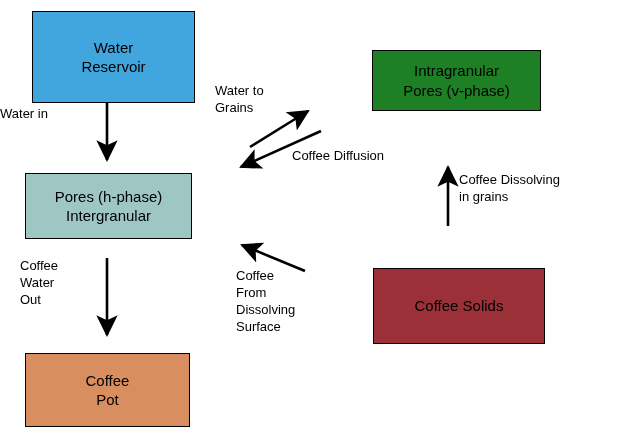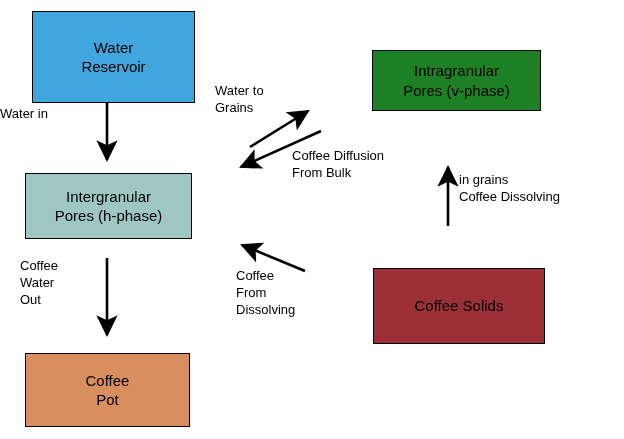--- a/index.html
+++ b/index.html
@@ -102,22 +102,22 @@
 
     <line x1="305" y1="271" x2="242" y2="245" stroke="#000000" stroke-width="2.6" marker-end="url(#ah)"></line>
   </svg>
 
   <div class="node" id="node-water-reservoir">
     <span class="line">Water</span>
     <span class="line">Reservoir</span>
   </div>
 
   <div class="node" id="node-intergranular">
+    <span class="line">Pores (h-phase)</span>
     <span class="line">Intergranular</span>
-    <span class="line">Pores (h-phase)</span>
   </div>
 
   <div class="node" id="node-coffee-pot">
     <span class="line">Coffee</span>
     <span class="line">Pot</span>
   </div>
 
   <div class="node" id="node-intragranular">
     <span class="line">Intragranular</span>
     <span class="line">Pores (v-phase)</span>
@@ -137,27 +137,27 @@
     <span class="line">Out</span>
   </div>
 
   <div class="edge-label" id="label-water-grains">
     <span class="line">Water to</span>
     <span class="line">Grains</span>
   </div>
 
   <div class="edge-label" id="label-diffusion">
     <span class="line">Coffee Diffusion</span>
-    <span class="line">From Bulk</span>
   </div>
 
   <div class="edge-label" id="label-dissolving-grains">
+    <span class="line">Coffee Dissolving</span>
     <span class="line">in grains</span>
-    <span class="line">Coffee Dissolving</span>
   </div>
 
   <div class="edge-label" id="label-dissolving-surface">
     <span class="line">Coffee</span>
     <span class="line">From</span>
     <span class="line">Dissolving</span>
+    <span class="line">Surface</span>
   </div>
 
 </div>
 
 </body></html>

